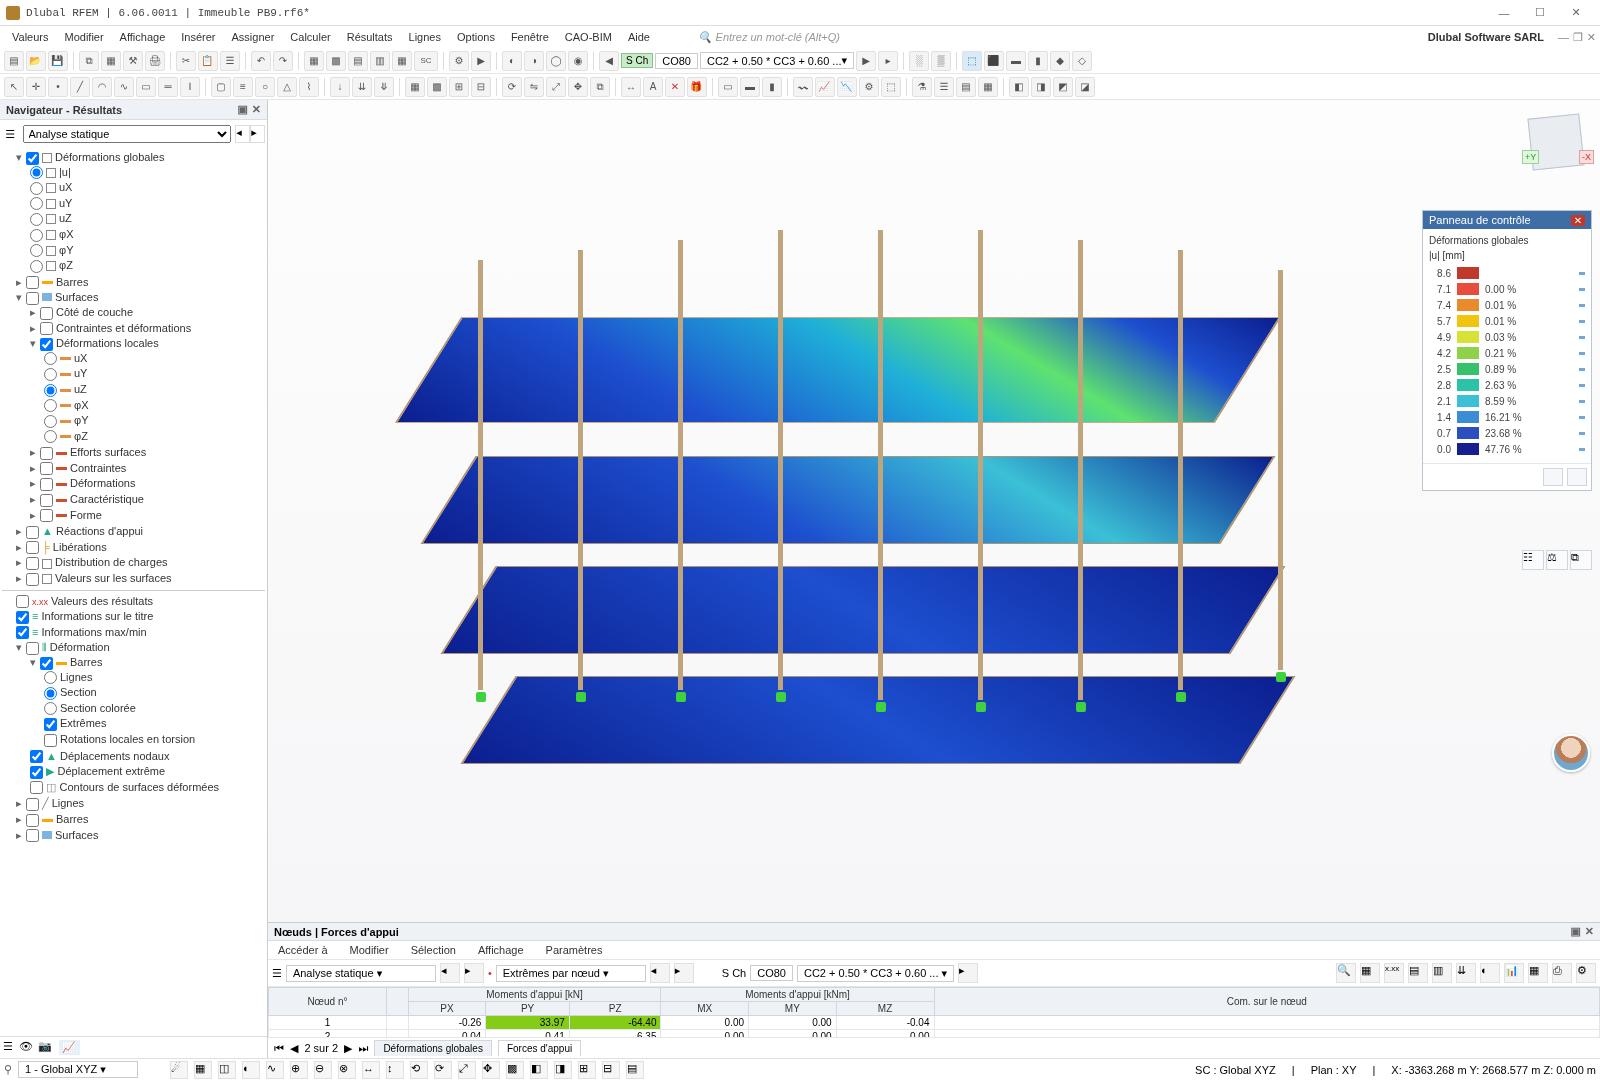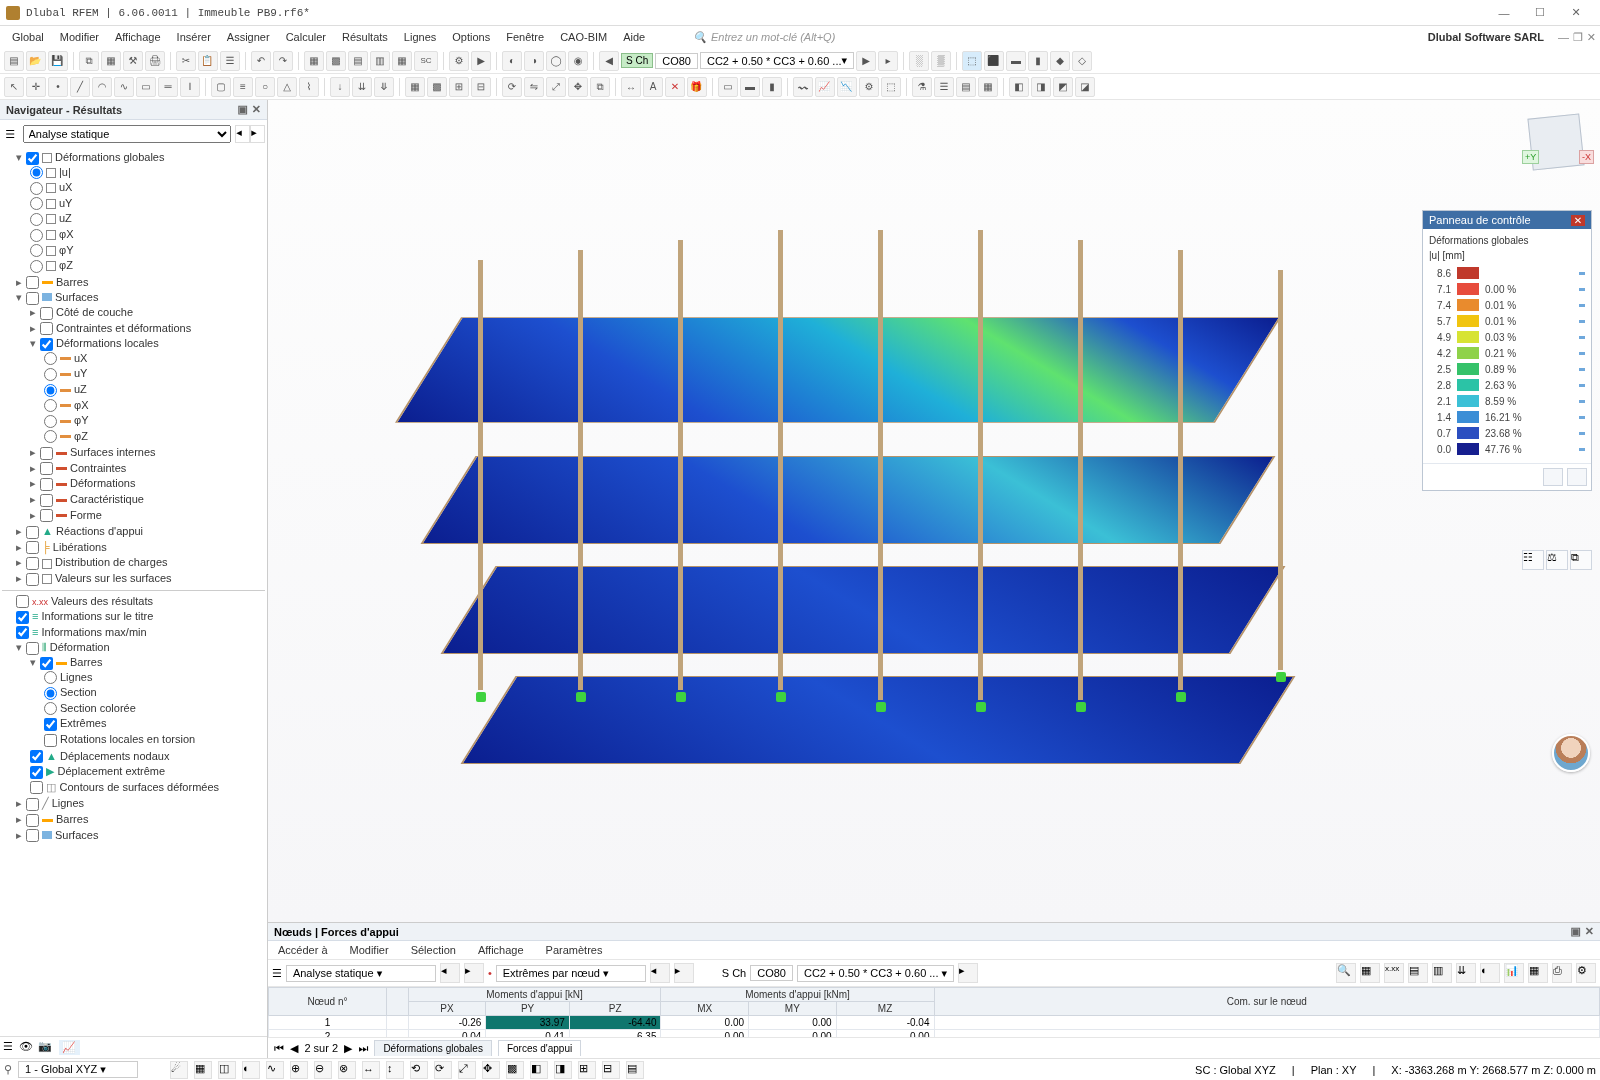--- a/index.html
+++ b/index.html
@@ -62,42 +62,42 @@
 .bp-menu { background:#fff; padding:2px 6px; display:flex; gap:14px; border-bottom:1px solid #e6e6e6;}
 .bp-menu span { color:#333; padding:1px 4px;}
 .bp-tools { background:#fff; padding:3px 4px; display:flex; align-items:center; gap:4px; border-bottom:1px solid #e6e6e6;}
 .bp-tools .combo { background:#fff; border:1px solid #ccc; padding:1px 6px; min-width:150px;}
 .bp-tools .tb { width:20px; height:20px; background:#f4f4f4; border:1px solid #e0e0e0;}
 .table { flex:1; overflow:auto; background:#fff;}
 .table table { border-collapse:collapse; width:100%;}
 .table th { background:#eef2f6; border:1px solid #d0d6de; padding:1px 4px; font-weight:400; color:#333; font-size:10px;}
 .table td { border:1px solid #e3e7ed; padding:1px 4px; text-align:right; font-size:10px;}
 .table td.c { text-align:center;}
-.table td.pos { background:#0f766e;}
+.table td.pos { background:#84cc16;}
 .pager { background:#fff; padding:2px 6px; display:flex; align-items:center; gap:6px; border-top:1px solid #e6e6e6;}
 .pager .tab { padding:2px 8px; background:#eef2f6; border:1px solid #d0d6de; border-bottom:none; font-size:10px;}
 .pager .tab.active { background:#fff;}
 .footbar { height:22px; background:#fff; border-top:1px solid #e0e0e0; display:flex; align-items:center; gap:6px; padding:0 4px;}
 .footbar .tb { width:18px; height:18px; border:1px solid #e0e0e0; background:#f6f6f6;}
 .avatar { position:absolute; right:10px; bottom:150px; width:38px; height:38px; border-radius:50%; background: radial-gradient(circle at 50% 35%, #f0d3bd 35%, #b97e59 36%, #b97e59 55%, #6ea7cf 56%); border:2px solid #fff; box-shadow:0 1px 3px rgba(0,0,0,.3);}
 </style>
 </head>
 <body>
 
 <div class="titlebar">
   <div class="app-icon"></div>
   <div class="title">Dlubal RFEM | 6.06.0011 | Immeuble PB9.rf6*</div>
   <div class="spacer"></div>
   <div class="win-btn">—</div>
   <div class="win-btn">☐</div>
   <div class="win-btn">✕</div>
 </div>
 
 <div class="menubar">
-  <span class="mi">Global</span>
+  <span class="mi">Valeurs</span>
   <span class="mi">Modifier</span>
   <span class="mi">Affichage</span>
   <span class="mi">Insérer</span>
   <span class="mi">Assigner</span>
   <span class="mi">Calculer</span>
   <span class="mi">Résultats</span>
   <span class="mi">Lignes</span>
   <span class="mi">Options</span>
   <span class="mi">Fenêtre</span>
   <span class="mi">CAO-BIM</span>
@@ -256,21 +256,21 @@
             <li><span class="caret">▾</span><input type="checkbox" checked="" style=""><span>Déformations locales</span>
               <ul>
                 <li><input type="radio" name="l" style=""><span class="icon-bar" style="background:#e28f3f;"></span><span>uX</span></li>
                 <li><input type="radio" name="l" style=""><span class="icon-bar" style="background:#e28f3f;"></span><span>uY</span></li>
                 <li><input type="radio" name="l" checked="" style=""><span class="icon-bar" style="background:#e28f3f;"></span><span>uZ</span></li>
                 <li><input type="radio" name="l" style=""><span class="icon-bar" style="background:#e28f3f;"></span><span>φX</span></li>
                 <li><input type="radio" name="l" style=""><span class="icon-bar" style="background:#e28f3f;"></span><span>φY</span></li>
                 <li><input type="radio" name="l" style=""><span class="icon-bar" style="background:#e28f3f;"></span><span>φZ</span></li>
               </ul>
             </li>
-            <li><span class="caret">▸</span><input type="checkbox" style=""><span class="icon-bar" style="background:#d04f2f;"></span><span>Surfaces internes</span></li>
+            <li><span class="caret">▸</span><input type="checkbox" style=""><span class="icon-bar" style="background:#d04f2f;"></span><span>Efforts surfaces</span></li>
             <li><span class="caret">▸</span><input type="checkbox" style=""><span class="icon-bar" style="background:#d04f2f;"></span><span>Contraintes</span></li>
             <li><span class="caret">▸</span><input type="checkbox" style=""><span class="icon-bar" style="background:#d04f2f;"></span><span>Déformations</span></li>
             <li><span class="caret">▸</span><input type="checkbox" style=""><span class="icon-bar" style="background:#d04f2f;"></span><span>Caractéristique</span></li>
             <li><span class="caret">▸</span><input type="checkbox" style=""><span class="icon-bar" style="background:#d04f2f;"></span><span>Forme</span></li>
           </ul>
         </li>
         <li><span class="caret">▸</span><input type="checkbox" style=""><span style="color:#2a8;">▲</span> <span>Réactions d'appui</span></li>
         <li><span class="caret">▸</span><input type="checkbox" style=""><span style="color:#e39a2a;">╞</span> <span>Libérations</span></li>
         <li><span class="caret">▸</span><input type="checkbox" style=""><span class="icon-sq"></span><span>Distribution de charges</span></li>
         <li><span class="caret">▸</span><input type="checkbox" style=""><span class="icon-sq"></span><span>Valeurs sur les surfaces</span></li>

